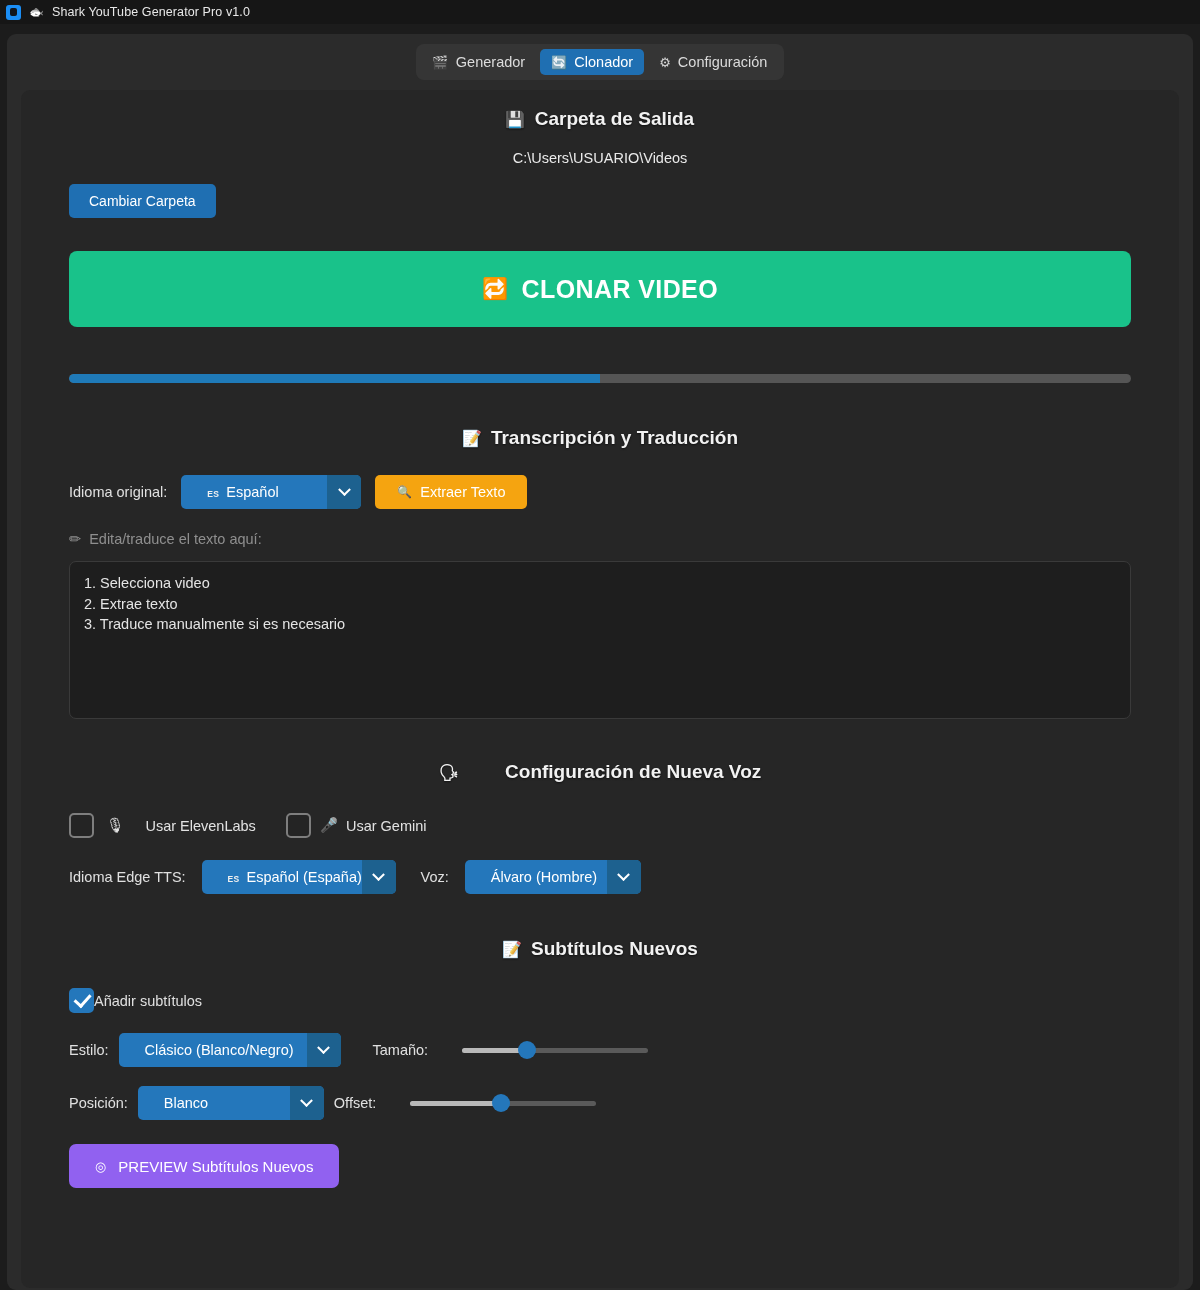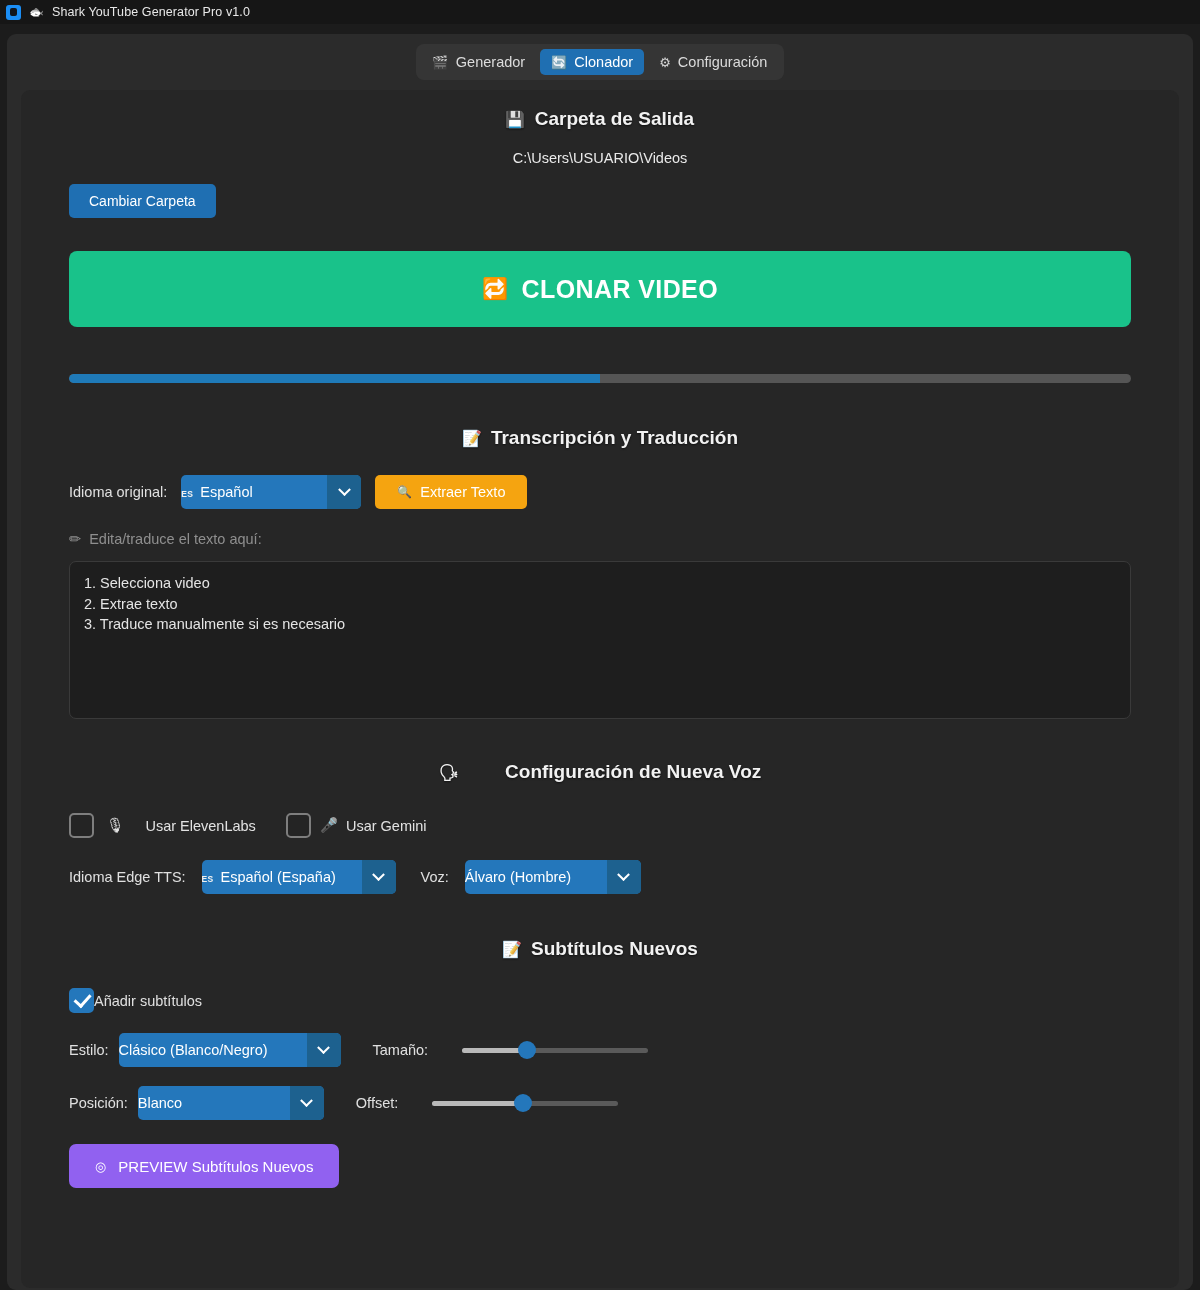--- a/index.html
+++ b/index.html
@@ -153,21 +153,21 @@
     align-items: center;
     background: #2477bb;
     border-radius: 5px;
     height: 34px;
     color: #ffffff;
     font-size: 14.5px;
     cursor: pointer;
     overflow: hidden;
   }
   .select .sel-text {
-    padding: 0 0;
+    padding: 0 26px;
     display: flex; align-items: center; gap: 7px;
     white-space: nowrap;
   }
   .select .arrow-box {
     width: 34px; height: 100%;
     background: #1d618f;
     display: flex; align-items: center; justify-content: center;
     flex: none;
   }
   .chev {
@@ -437,21 +437,21 @@
       <div class="row" style="margin-top:19px; gap:10px">
         <span class="lbl">Posición:</span>
         <div class="select" style="width:186px">
           <span class="sel-text">
               <span>Blanco</span>
             </span>
           <span class="arrow-box" style="position:absolute;right:0;top:0">
               <i class="chev"></i>
             </span>
         </div>
-        <span class="lbl" style="margin-left:22px">Offset:</span>
+        <span class="lbl" style="">Offset:</span>
         <div class="slider" style="margin-left:24px">
           <div class="track"></div>
           <div class="track-fill" id="offset-fill" style="width: 49%;"></div>
           <div class="thumb" id="offset-thumb" style="left: 49%;"></div>
         </div>
       </div>
 
       <div class="center-row">
         <button class="btn-purple">
           <span class="p-ico">◎</span>

